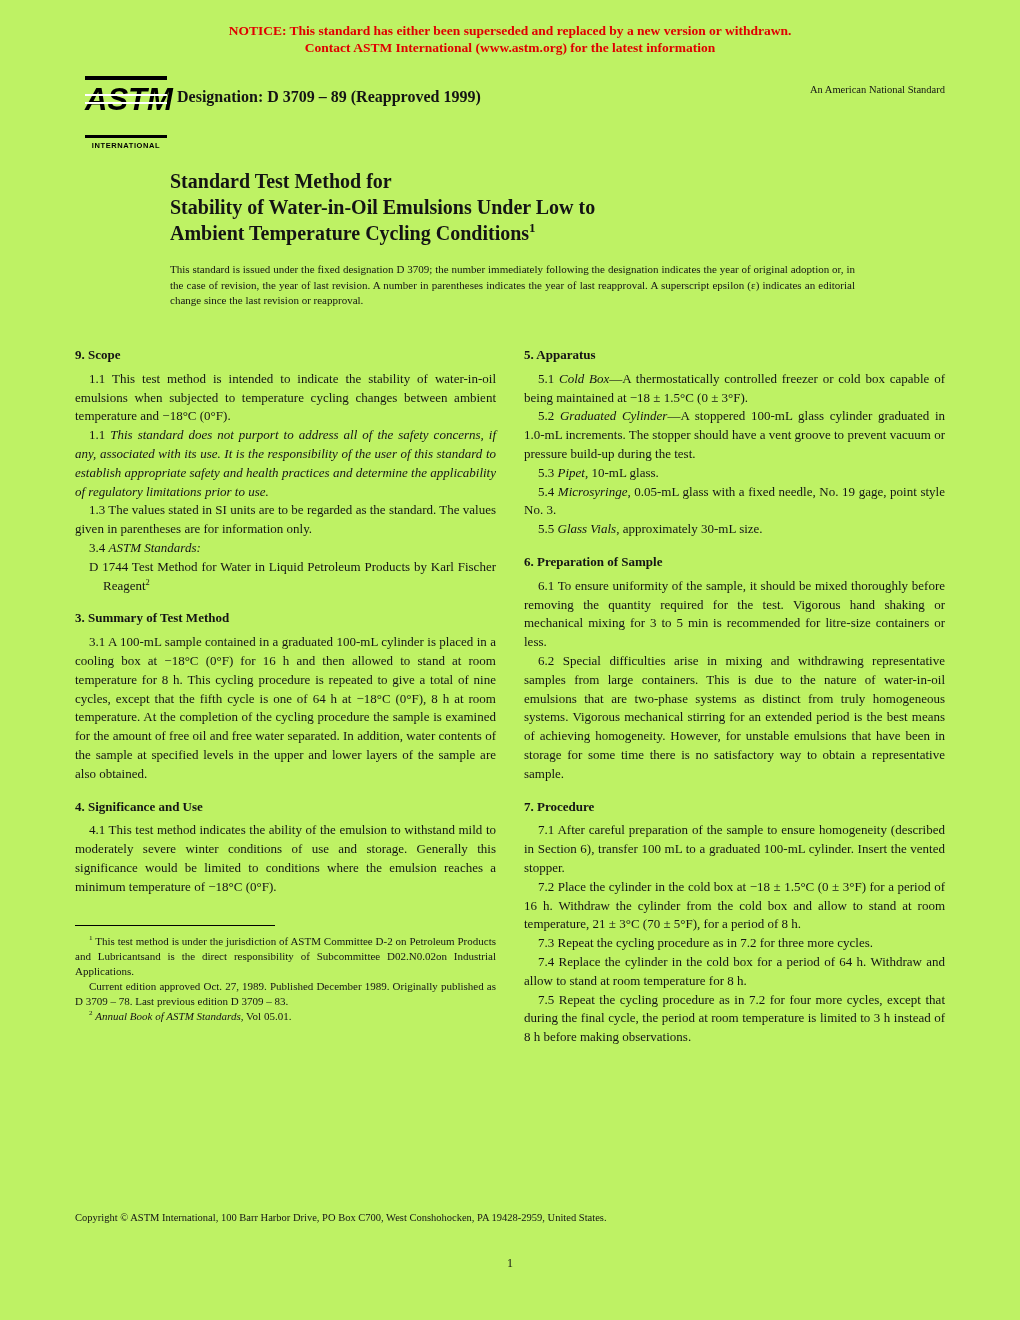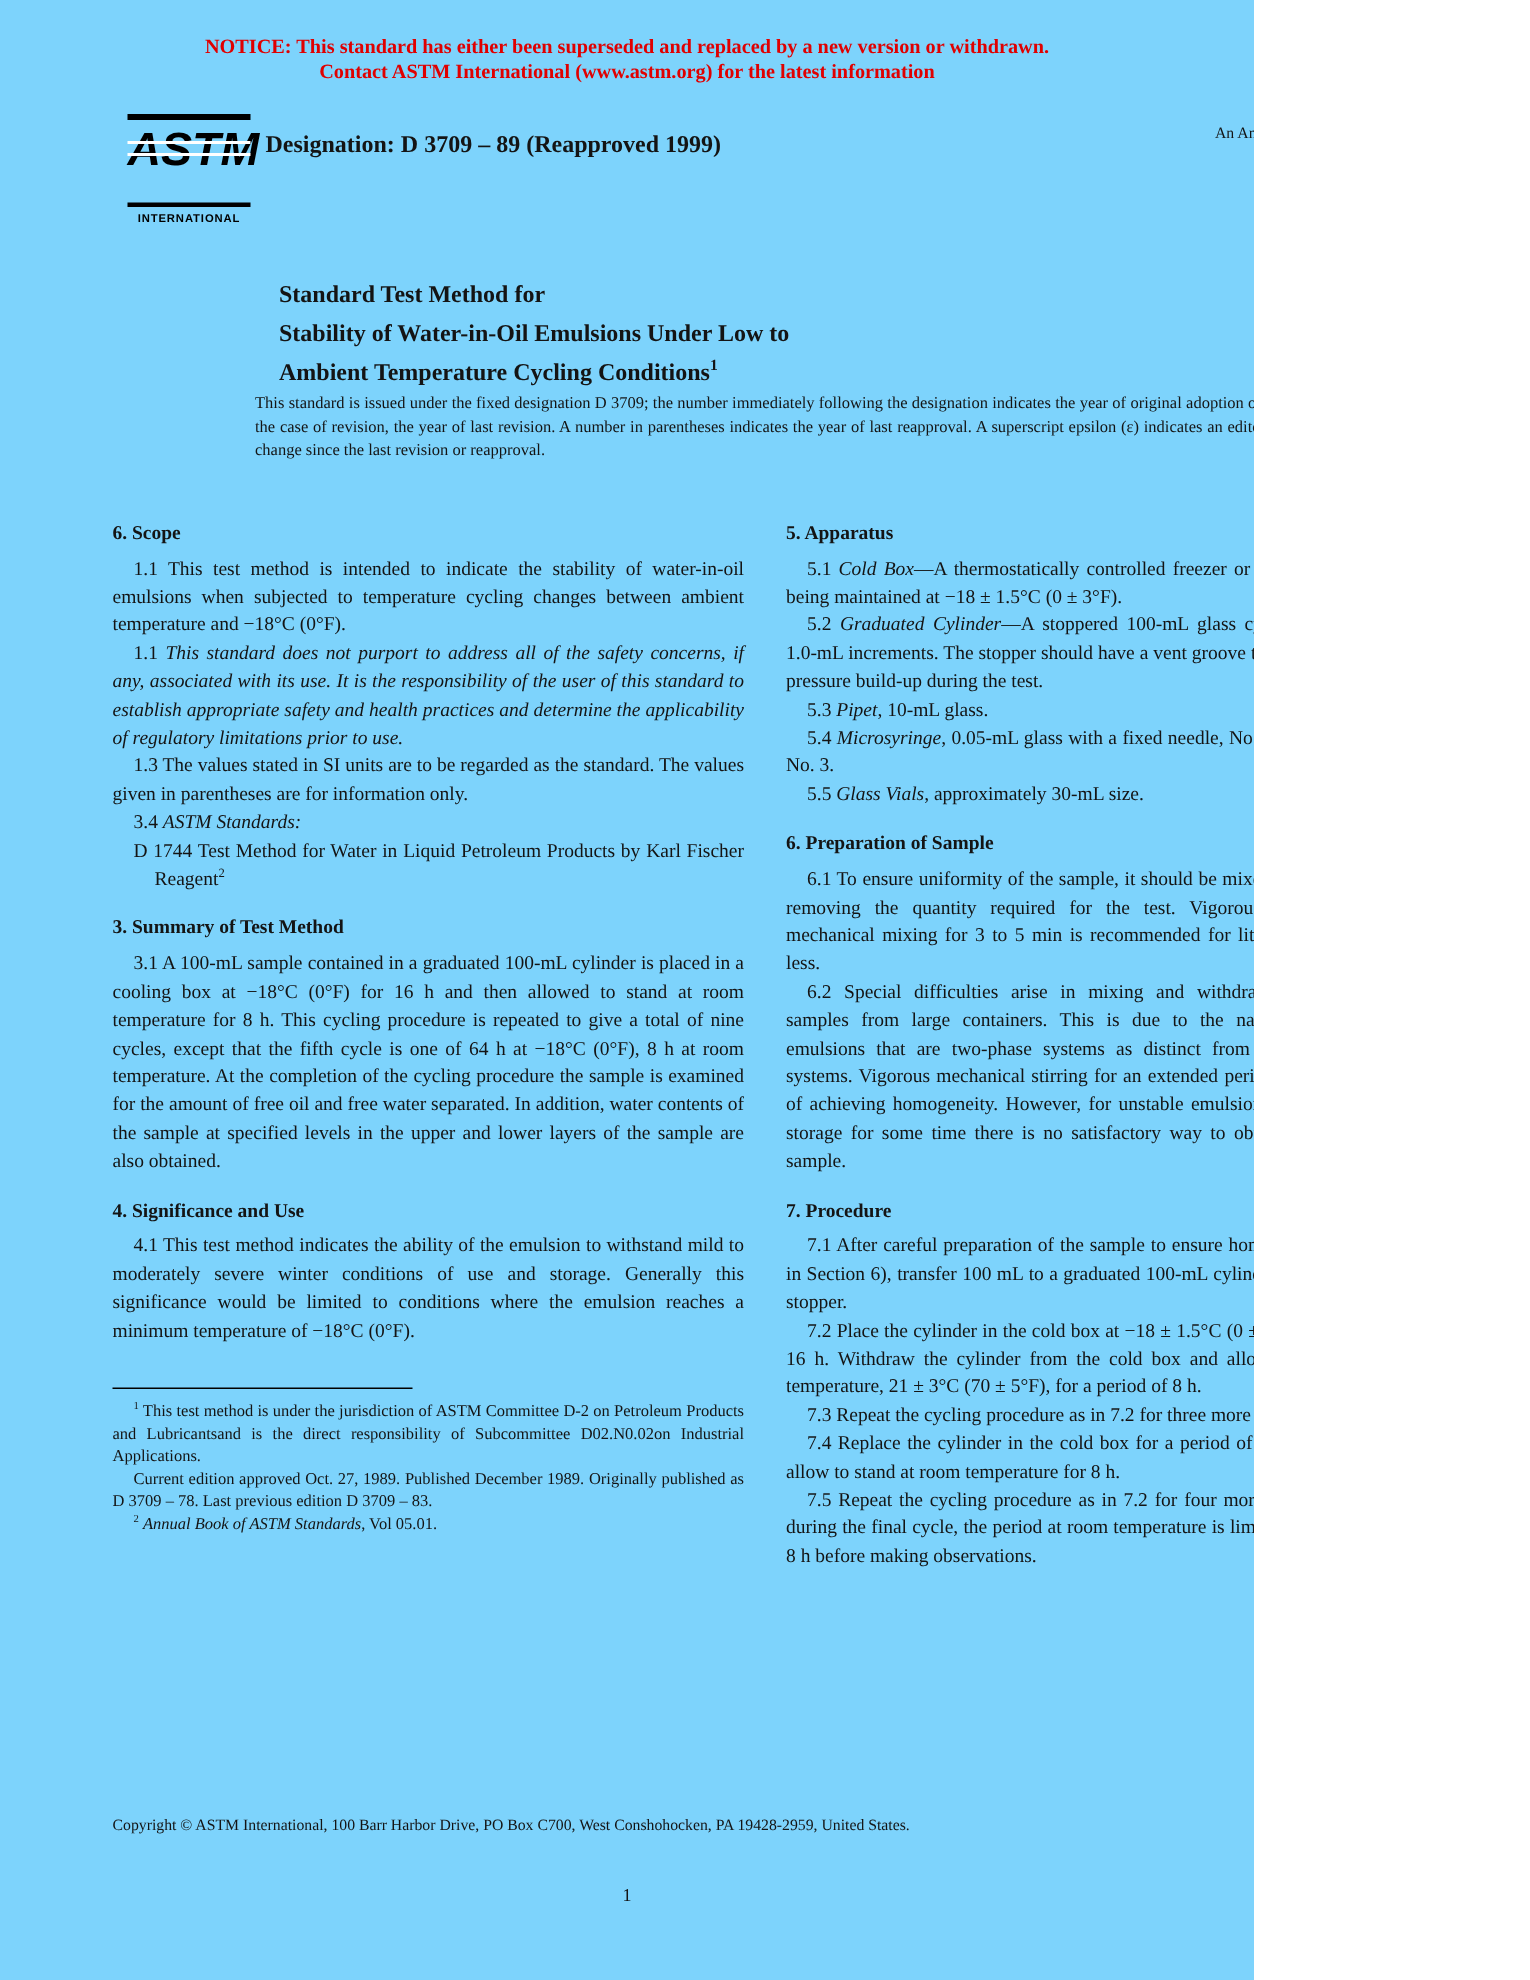--- a/index.html
+++ b/index.html
@@ -1,17 +1,17 @@
 <!DOCTYPE html>
 <html><head>
 <meta charset="utf-8">
 <style>
   html, body { margin:0; padding:0; background:#ffffff; }
   .page {
-    position:relative; width:836px; height:1320px; background:#7dd3fc;
+    position:relative; width:1020px; height:1320px; background:#bef264;
     font-family:"Liberation Serif", serif; color:#141414; overflow:hidden;
   }
   .it { font-style:italic; }
   sup { font-size:0.65em; line-height:0; }
 
   
   .notice {
     position:absolute; top:22px; left:0; width:100%;
     text-align:center; color:#e00000; font-weight:bold;
     font-size:13.5px; line-height:17px;
@@ -31,22 +31,22 @@
   .logo-mark .s2 { top:22px; }
   .logo-sub {
     font-family:"Liberation Sans", sans-serif; font-weight:bold;
     font-size:7.5px; letter-spacing:0.6px; margin-top:3px; color:#000;
   }
   .designation { position:absolute; left:92px; top:14px; font-weight:bold; font-size:16px; }
   .ans-note { position:absolute; right:0; top:10px; font-size:10.5px; }
 
   
   .title {
-    position:absolute; top:168px; left:170px; margin:16px;
-    font-size:16px; line-height:26px; font-weight:bold;
+    position:absolute; top:168px; left:170px; margin:0;
+    font-size:20px; line-height:26px; font-weight:bold;
   }
 
   
   .preamble {
     position:absolute; top:262px; left:170px; width:685px; margin:0;
     font-size:11px; line-height:15.5px; text-align:justify; text-indent:0;
   }
 
   
   .columns { position:absolute; top:346px; left:75px; width:870px; display:flex; gap:28px; }
@@ -90,21 +90,21 @@
   <h1 class="title">
     <span>Standard Test Method for</span><br>
     <span>Stability of Water-in-Oil Emulsions Under Low to</span><br>
     <span>Ambient Temperature Cycling Conditions</span><sup>1</sup>
   </h1>
 
   <p class="preamble">This standard is issued under the fixed designation D 3709; the number immediately following the designation indicates the year of original adoption or, in the case of revision, the year of last revision. A number in parentheses indicates the year of last reapproval. A superscript epsilon (ε) indicates an editorial change since the last revision or reapproval.</p>
 
   <div class="columns">
     <div class="col">
-        <div class="sec-heading">6.  Scope</div>
+        <div class="sec-heading">9.  Scope</div>
         <p class="para"><span>1.1 This test method is intended to indicate the stability of water-in-oil emulsions when subjected to temperature cycling changes between ambient temperature and −18°C (0°F).</span></p>
         <p class="para"><span>1.1 </span><span class="it">This standard does not purport to address all of the safety concerns, if any, associated with its use. It is the responsibility of the user of this standard to establish appropriate safety and health practices and determine the applicability of regulatory limitations prior to use.</span></p>
         <p class="para"><span>1.3 The values stated in SI units are to be regarded as the standard. The values given in parentheses are for information only.</span></p>
         <p class="para"><span>3.4 </span><span class="it">ASTM Standards:</span></p>
         <p class="para ref-entry"><span>D 1744 Test Method for Water in Liquid Petroleum Products by Karl Fischer Reagent</span><sup>2</sup></p>
         <div class="sec-heading">3.  Summary of Test Method</div>
         <p class="para"><span>3.1 A 100-mL sample contained in a graduated 100-mL cylinder is placed in a cooling box at −18°C (0°F) for 16 h and then allowed to stand at room temperature for 8 h. This cycling procedure is repeated to give a total of nine cycles, except that the fifth cycle is one of 64 h at −18°C (0°F), 8 h at room temperature. At the completion of the cycling procedure the sample is examined for the amount of free oil and free water separated. In addition, water contents of the sample at specified levels in the upper and lower layers of the sample are also obtained.</span></p>
         <div class="sec-heading">4.  Significance and Use</div>
         <p class="para"><span>4.1 This test method indicates the ability of the emulsion to withstand mild to moderately severe winter conditions of use and storage. Generally this significance would be limited to conditions where the emulsion reaches a minimum temperature of −18°C (0°F).</span></p>
         <div class="fn-divider"></div>

